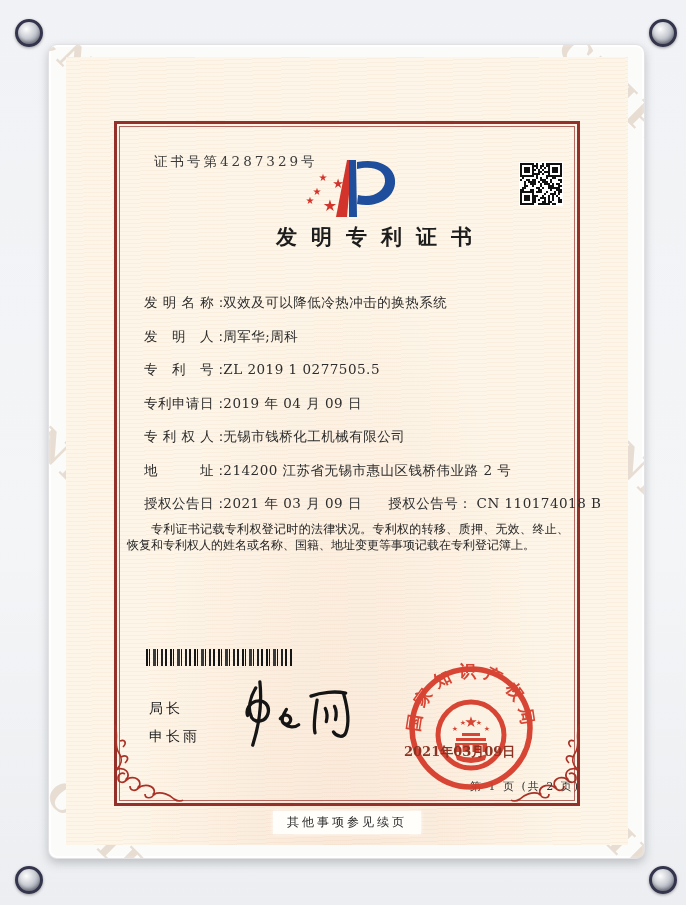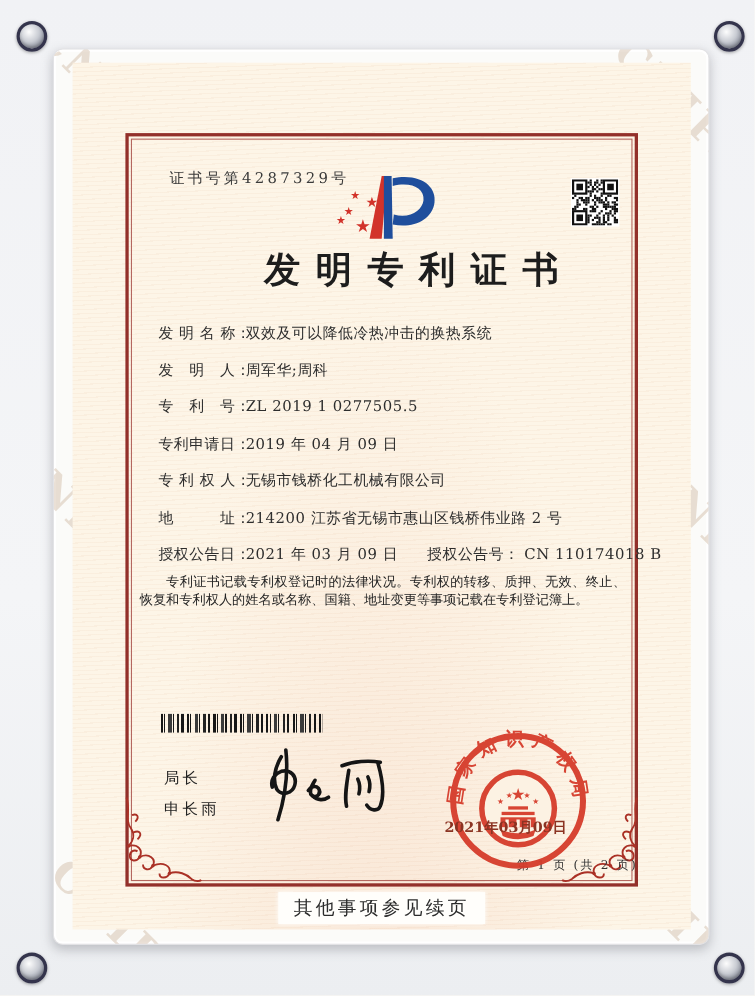--- a/index.html
+++ b/index.html
@@ -46,21 +46,21 @@
   }
   .frame::after{
     content:"";position:absolute;left:2px;top:2px;right:2px;bottom:2px;
     border:1px solid #b4675f;
   }
   .cert-no{position:absolute;left:88px;top:96px;font-size:13.5px;letter-spacing:3px;color:#3a3a3a;z-index:3;}
   .logo{position:absolute;left:233px;top:100px;width:102px;height:68px;z-index:3;}
   .qr{position:absolute;left:453px;top:105px;width:42px;height:42px;background:#fff;padding:1px;z-index:3;}
   .title{
     position:absolute;left:48px;top:166px;width:520px;text-align:center;
-    font-size:33px;font-weight:bold;letter-spacing:14px;text-indent:14px;
+    font-size:21px;font-weight:bold;letter-spacing:14px;text-indent:14px;
     color:#1d1d1d;z-index:3;
   }
   .row{position:absolute;left:78px;width:420px;font-size:13.5px;color:#2d2d2d;z-index:3;white-space:nowrap;}
   .row .lbl{display:inline-block;width:75px;letter-spacing:.5px;}
   .row .val{letter-spacing:.5px;}
   .row .lbl2{margin-left:22px;letter-spacing:.5px;}
   .paras{
     position:absolute;left:61px;top:464px;width:442px;z-index:3;
     font-size:12px;line-height:16px;color:#242424;text-align:justify;
   }
@@ -81,21 +81,21 @@
   .ornament{position:absolute;width:72px;height:80px;z-index:2;}
   .orn-bl{left:46px;top:666px;}
   .orn-br{left:444px;top:666px;transform:scaleX(-1);}
   .seal{position:absolute;left:338px;top:604px;width:134px;height:134px;z-index:4;opacity:.95;}
   .seal-date{
     position:absolute;left:338px;top:686px;width:134px;z-index:5;
     font-size:13px;font-weight:bold;color:#8b3322;letter-spacing:0px;white-space:nowrap;
   }
   .page-ind{position:absolute;left:48px;top:722px;width:466px;text-align:right;font-size:11px;color:#333;letter-spacing:2px;z-index:3;}
   .cont-note{position:absolute;left:48px;top:754px;width:466px;text-align:center;z-index:3;}
-  .cont-note span{display:inline-block;background:#fffefb;padding:3px 14px;font-size:17px;letter-spacing:3px;color:#2b2b2b;box-shadow:0 0 4px rgba(255,255,255,.9);}
+  .cont-note span{display:inline-block;background:#fffefb;padding:3px 14px;font-size:12px;letter-spacing:3px;color:#2b2b2b;box-shadow:0 0 4px rgba(255,255,255,.9);}
 </style>
 </head>
 <body>
 
 <div class="screw tl"></div>
 <div class="screw tr"></div>
 <div class="screw bl"></div>
 <div class="screw br"></div>
 
 <div class="paper">

